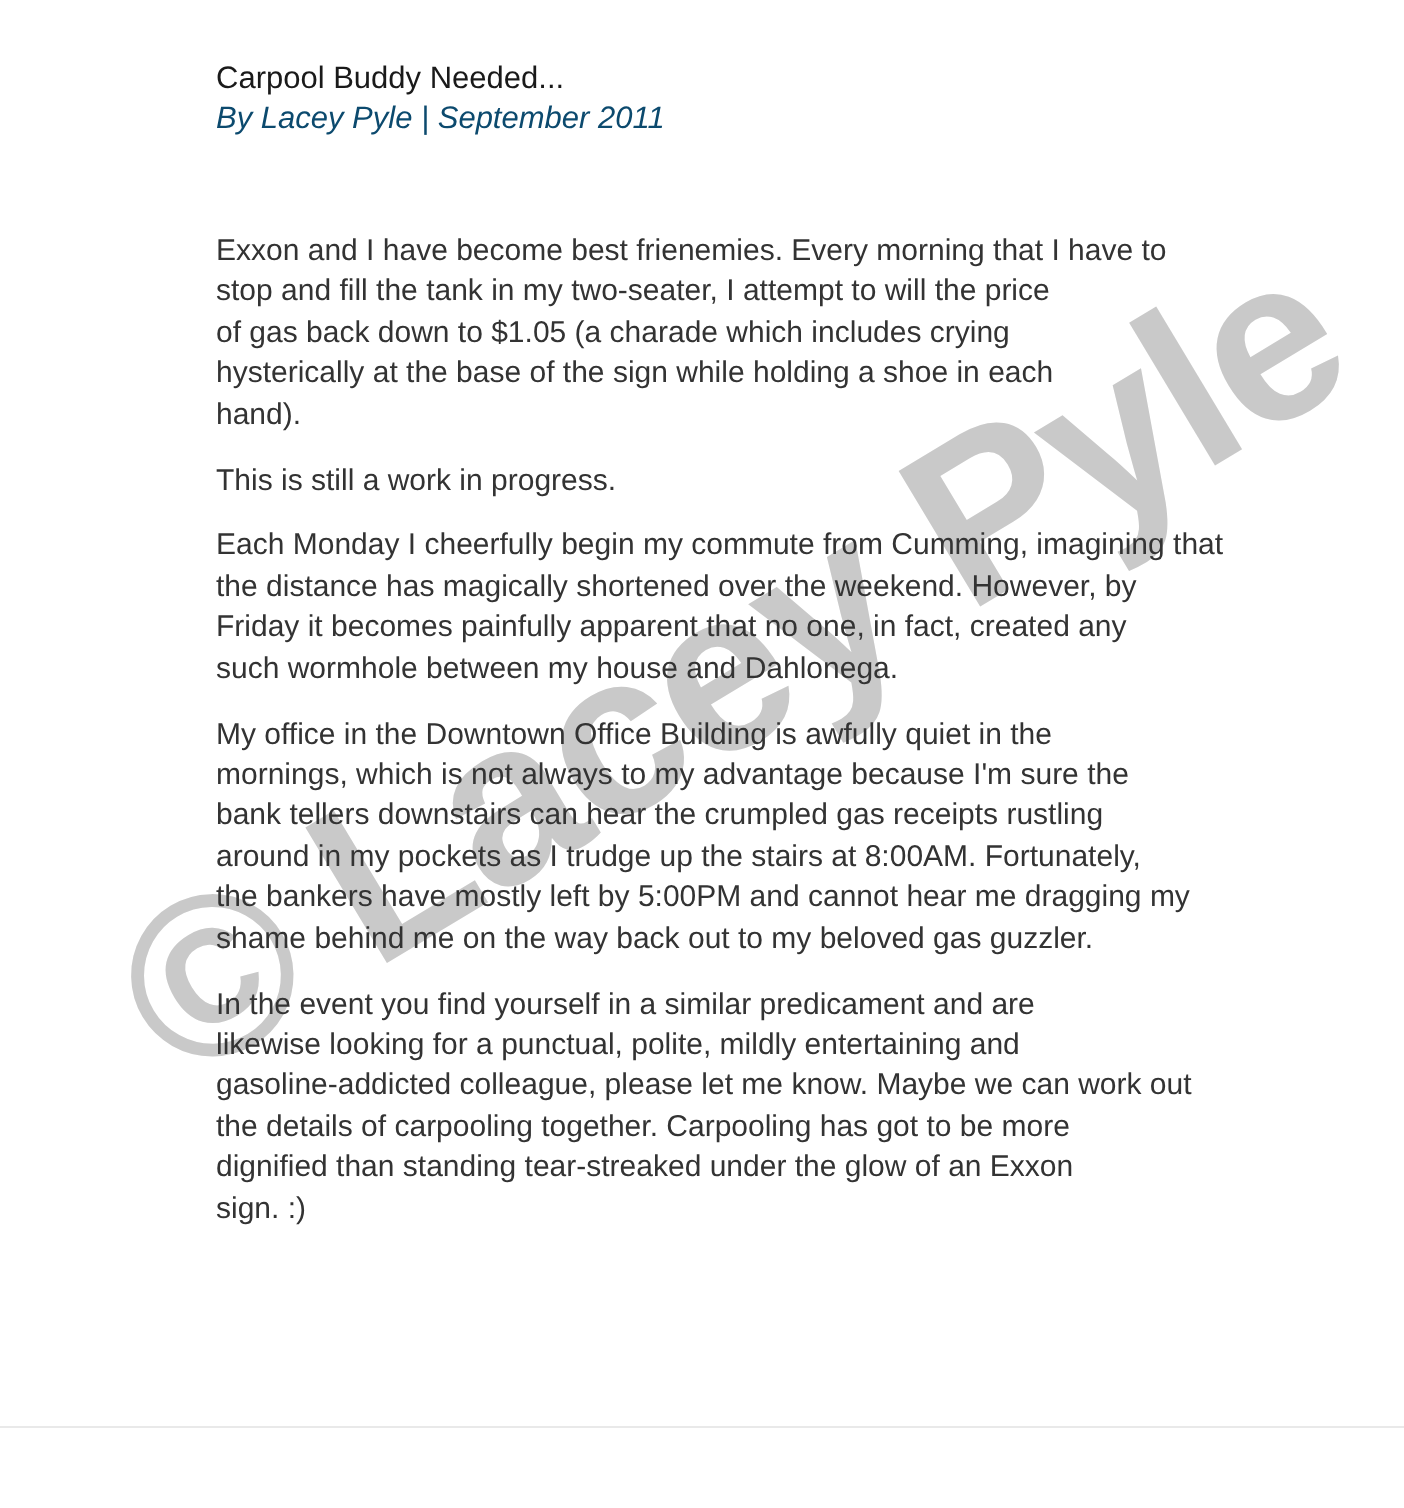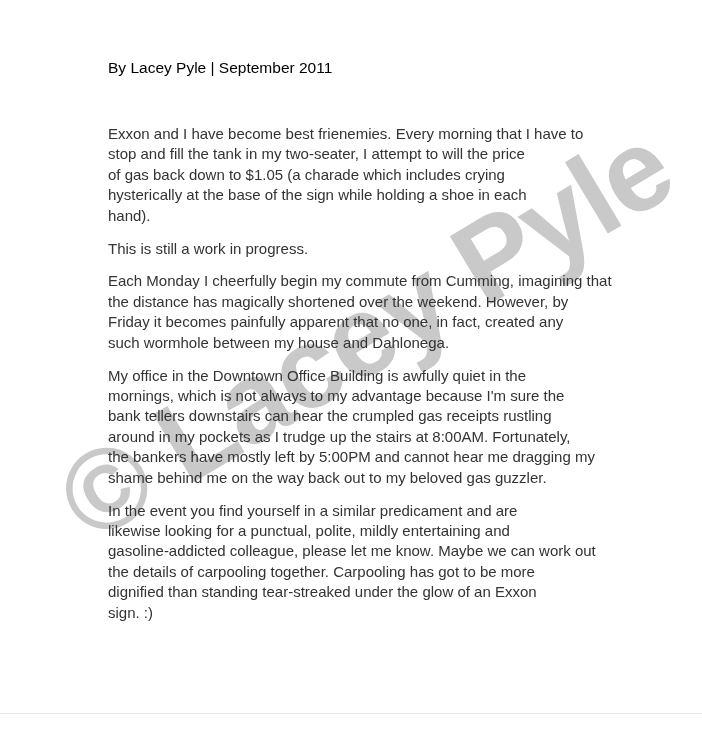--- a/index.html
+++ b/index.html
@@ -42,25 +42,26 @@
   }
   .doc-title {
     margin: 0;
     font-size: 15.5px;
     line-height: 20px;
     font-weight: 400;
     color: #1a1a1a;
     white-space: pre;
   }
   .doc-byline {
-    margin: 28px 0 0 0;
+    margin: 0 0 0 0;
     font-size: 15.5px;
     line-height: 20px;
-    color: #000000;
+    color: #0c4a6e;
     white-space: pre;
+    font-style: italic;
   }
   .article {
     margin-top: 46px;
   }
   .article p {
     margin: 0 0 12.5px 0;
     font-size: 15px;
     line-height: 20.4px;
     color: #333333;
     white-space: pre-line;
@@ -76,20 +77,21 @@
 </style>
 </head>
 <body>
 
 <div class="page">
 
   <div class="watermark">© Lacey Pyle</div>
 
   <div class="content">
 
+    <h1 class="doc-title">Carpool Buddy Needed...</h1>
 
     <div class="doc-byline">By Lacey Pyle | September 2011</div>
 
     <div class="article">
       <p>Exxon and I have become best frienemies. Every morning that I have to
 stop and fill the tank in my two-seater, I attempt to will the price
 of gas back down to $1.05 (a charade which includes crying
 hysterically at the base of the sign while holding a shoe in each
 hand).</p>
       <p>This is still a work in progress.</p>

